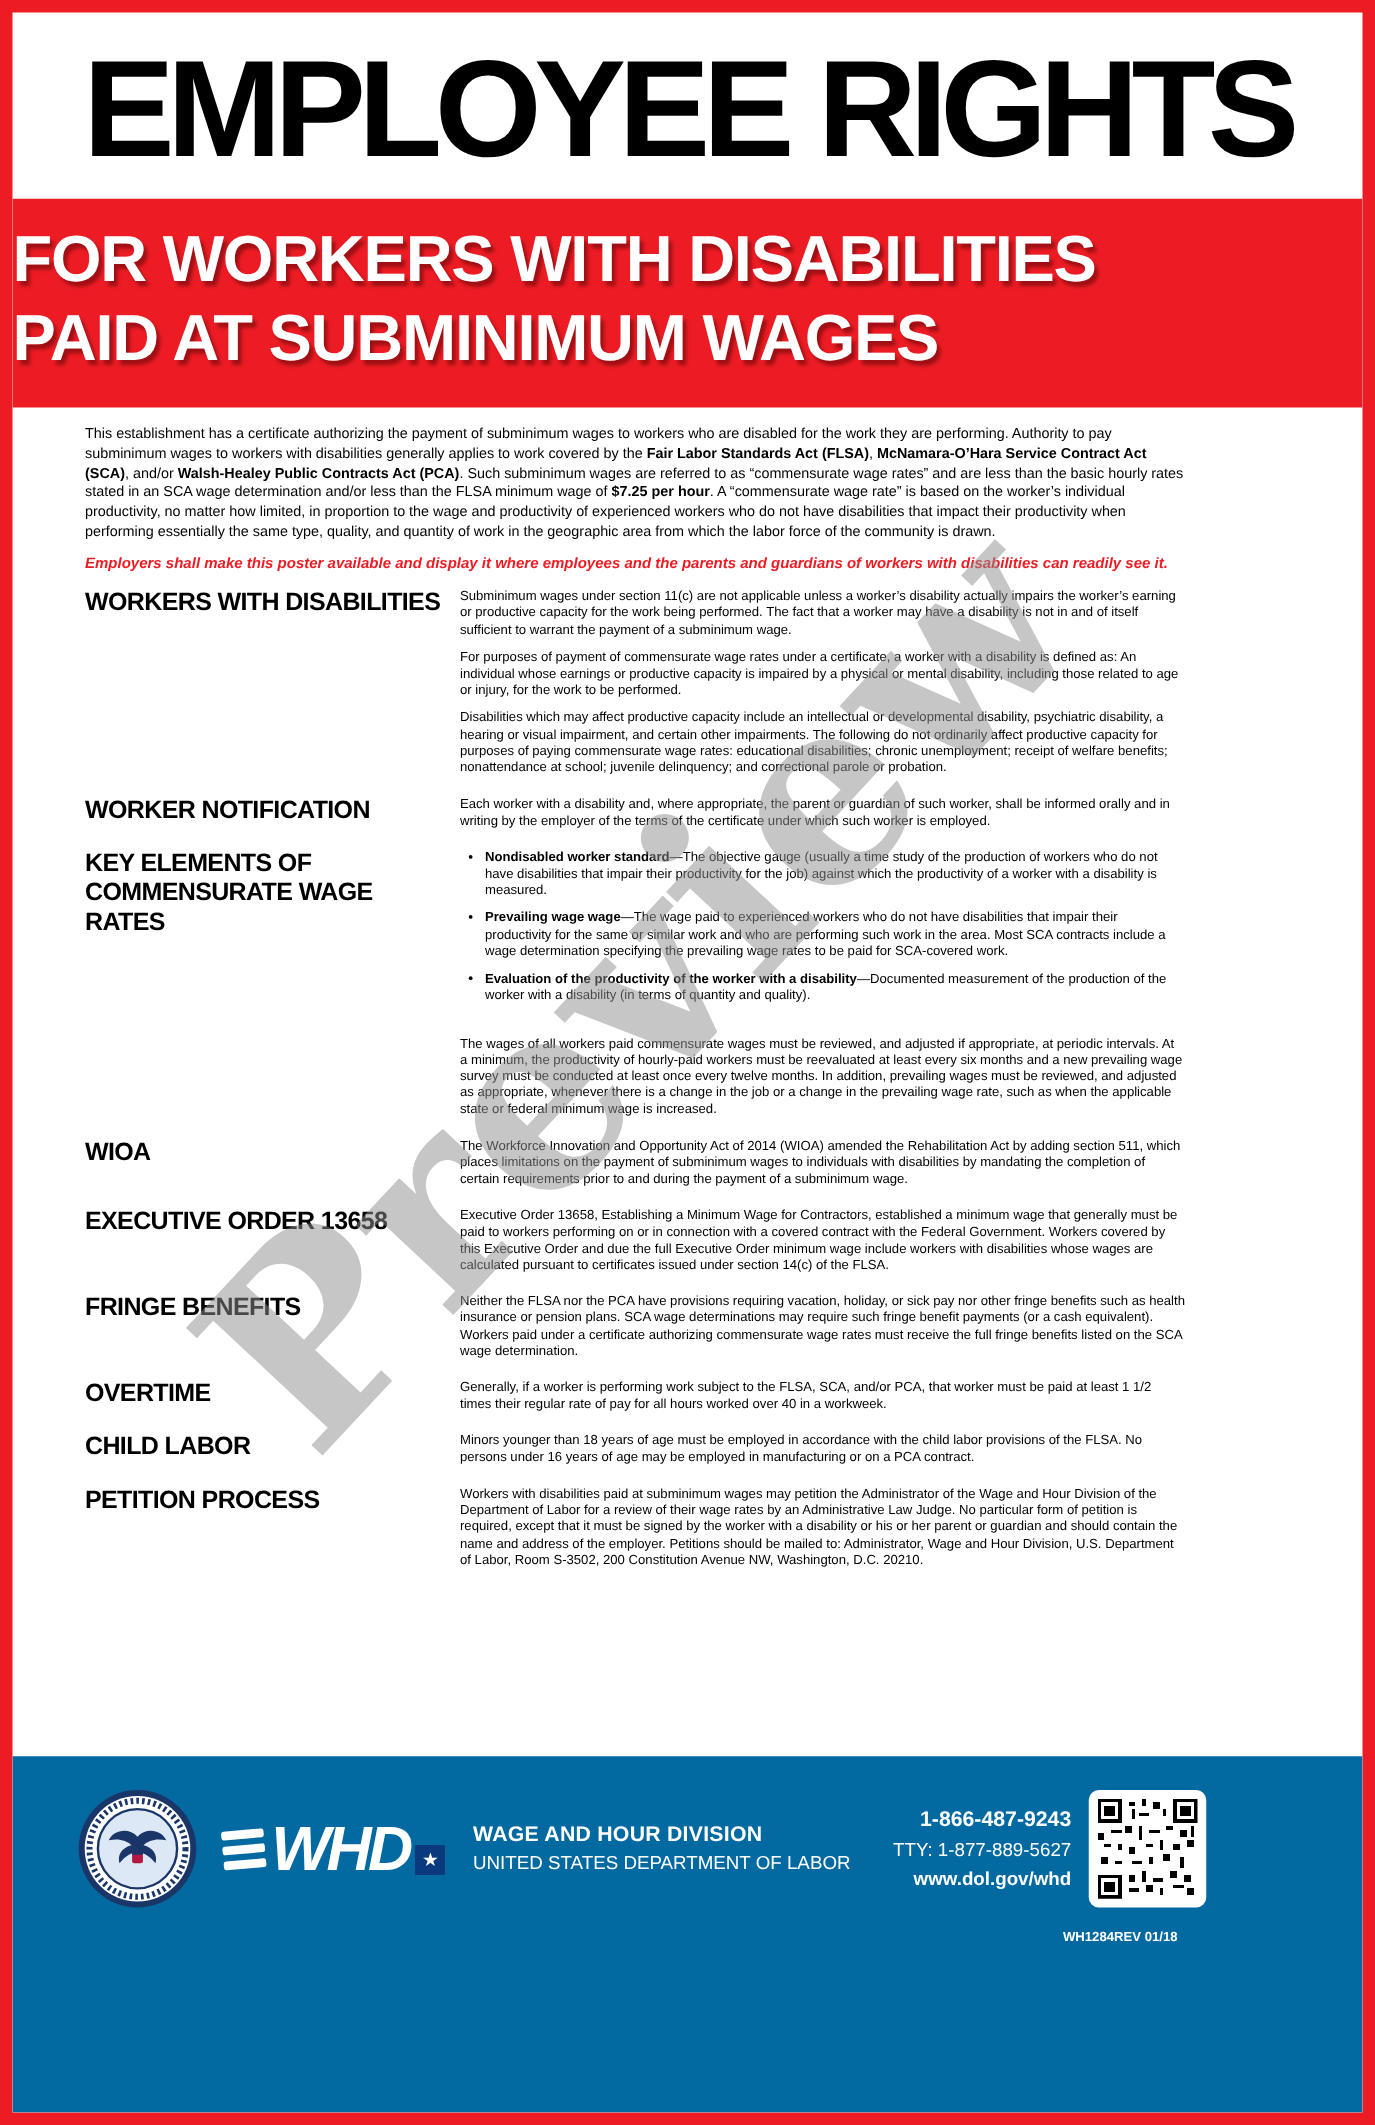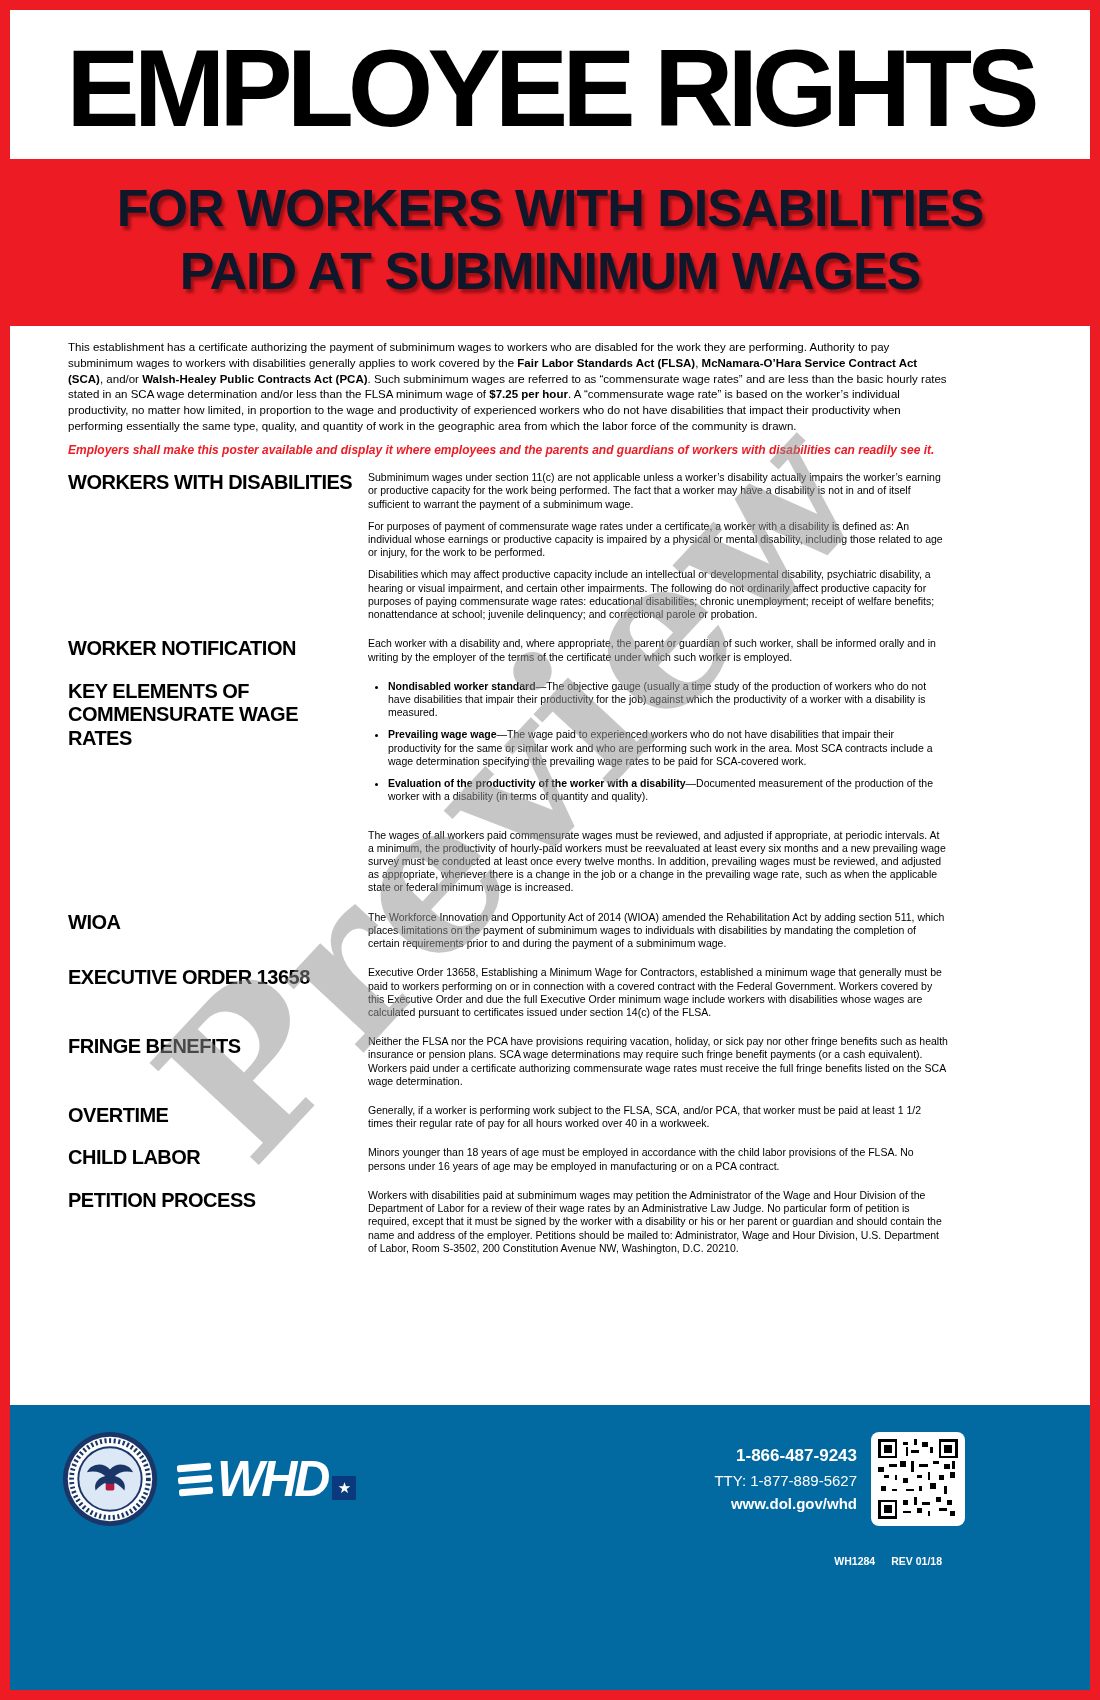--- a/index.html
+++ b/index.html
@@ -22,22 +22,21 @@
     line-height: 0.95;
     font-weight: bold;
     letter-spacing: -6px;
     color: #000;
     white-space: nowrap;
   }
 
   
   .red-band {
     background: #ed1c24;
-    color: #0f172a;
-    text-align: center;
+    color: #ffffff;
     padding: 18px 0 22px;
   }
   .subtitle-line {
     font-size: 52px;
     font-weight: bold;
     line-height: 1.23;
     letter-spacing: -1px;
     text-shadow: 3px 4px 3px rgba(60,0,0,0.45);
   }
 
@@ -142,25 +141,24 @@
     width: 94px; height: 94px;
     background: #fff;
     border-radius: 8px;
     padding: 7px;
     box-sizing: border-box;
     flex: 0 0 94px;
   }
   .qr svg { width: 100%; height: 100%; display: block; }
   .form-rev {
     position: absolute;
-    top: 150px; right: 148px;
+    top: 139px; right: 148px;
     font-size: 10.5px;
     font-weight: bold;
     display: flex;
-    gap: 16px;
   }
 </style>
 </head>
 <body>
 
 <div class="poster">
 
   <div class="title-band">
     <h1 class="main-title">EMPLOYEE RIGHTS</h1>
   </div>
@@ -268,20 +266,24 @@
       <div class="whd-logo">
         <span class="flag-icon">
             <span></span>
             <span></span>
             <span></span>
           </span>
         <span class="whd-text">WHD</span>
         <span class="star-box">★</span>
       </div>
 
+      <div class="division-block">
+        <div class="division">WAGE AND HOUR DIVISION</div>
+        <div class="department">UNITED STATES DEPARTMENT OF LABOR</div>
+      </div>
 
       <div class="contact">
         <div class="phone">1-866-487-9243</div>
         <div class="tty">TTY: 1-877-889-5627</div>
         <div class="website">www.dol.gov/whd</div>
       </div>
 
       <div class="qr">
         <svg viewBox="0 0 29 29" shape-rendering="crispEdges" aria-hidden="true">
           <rect width="29" height="29" fill="#fff"></rect>

